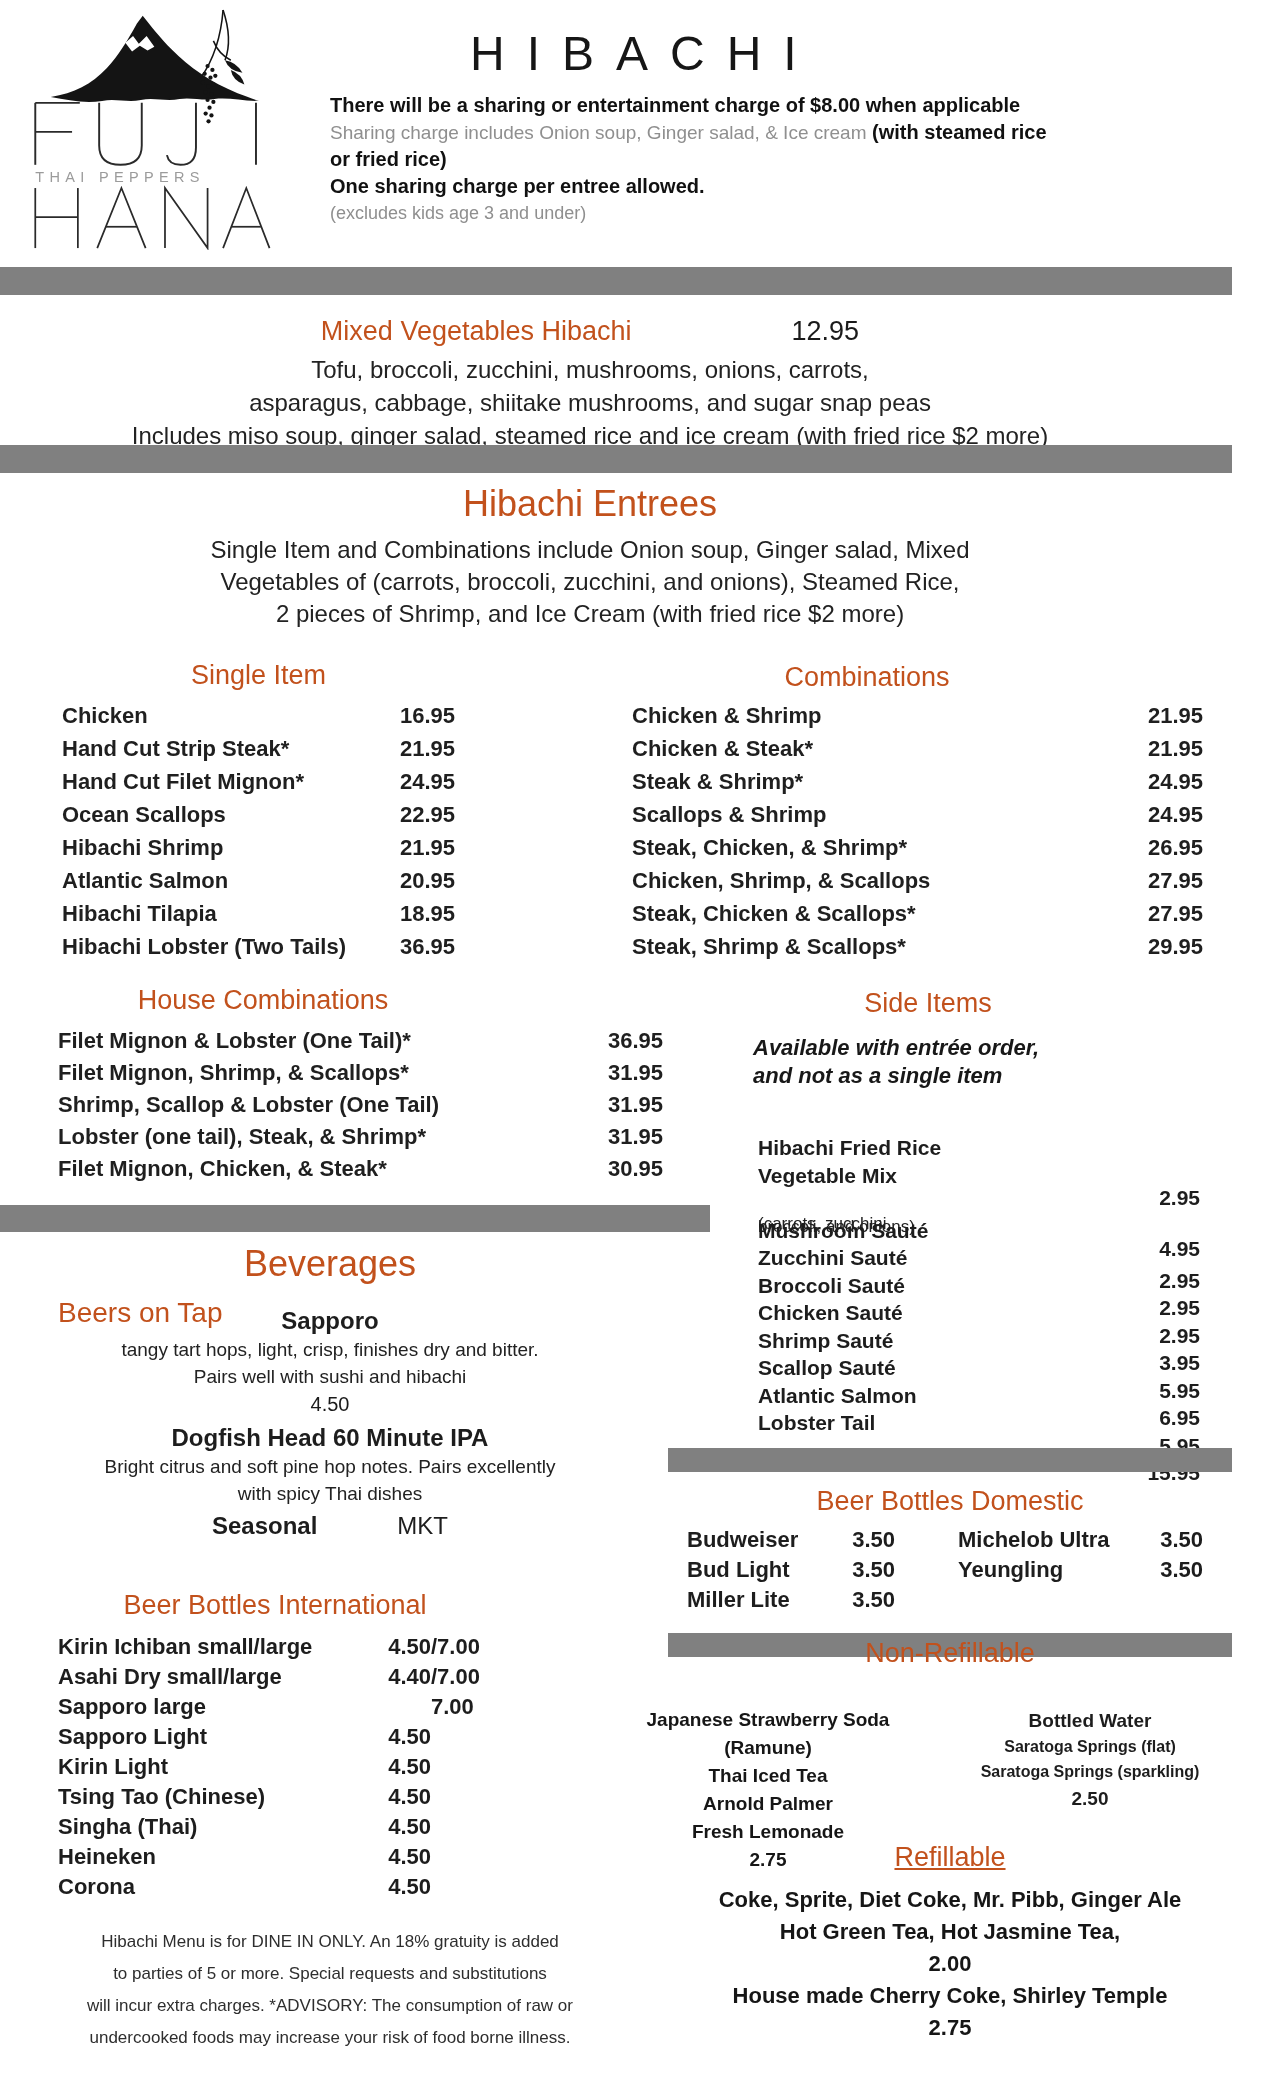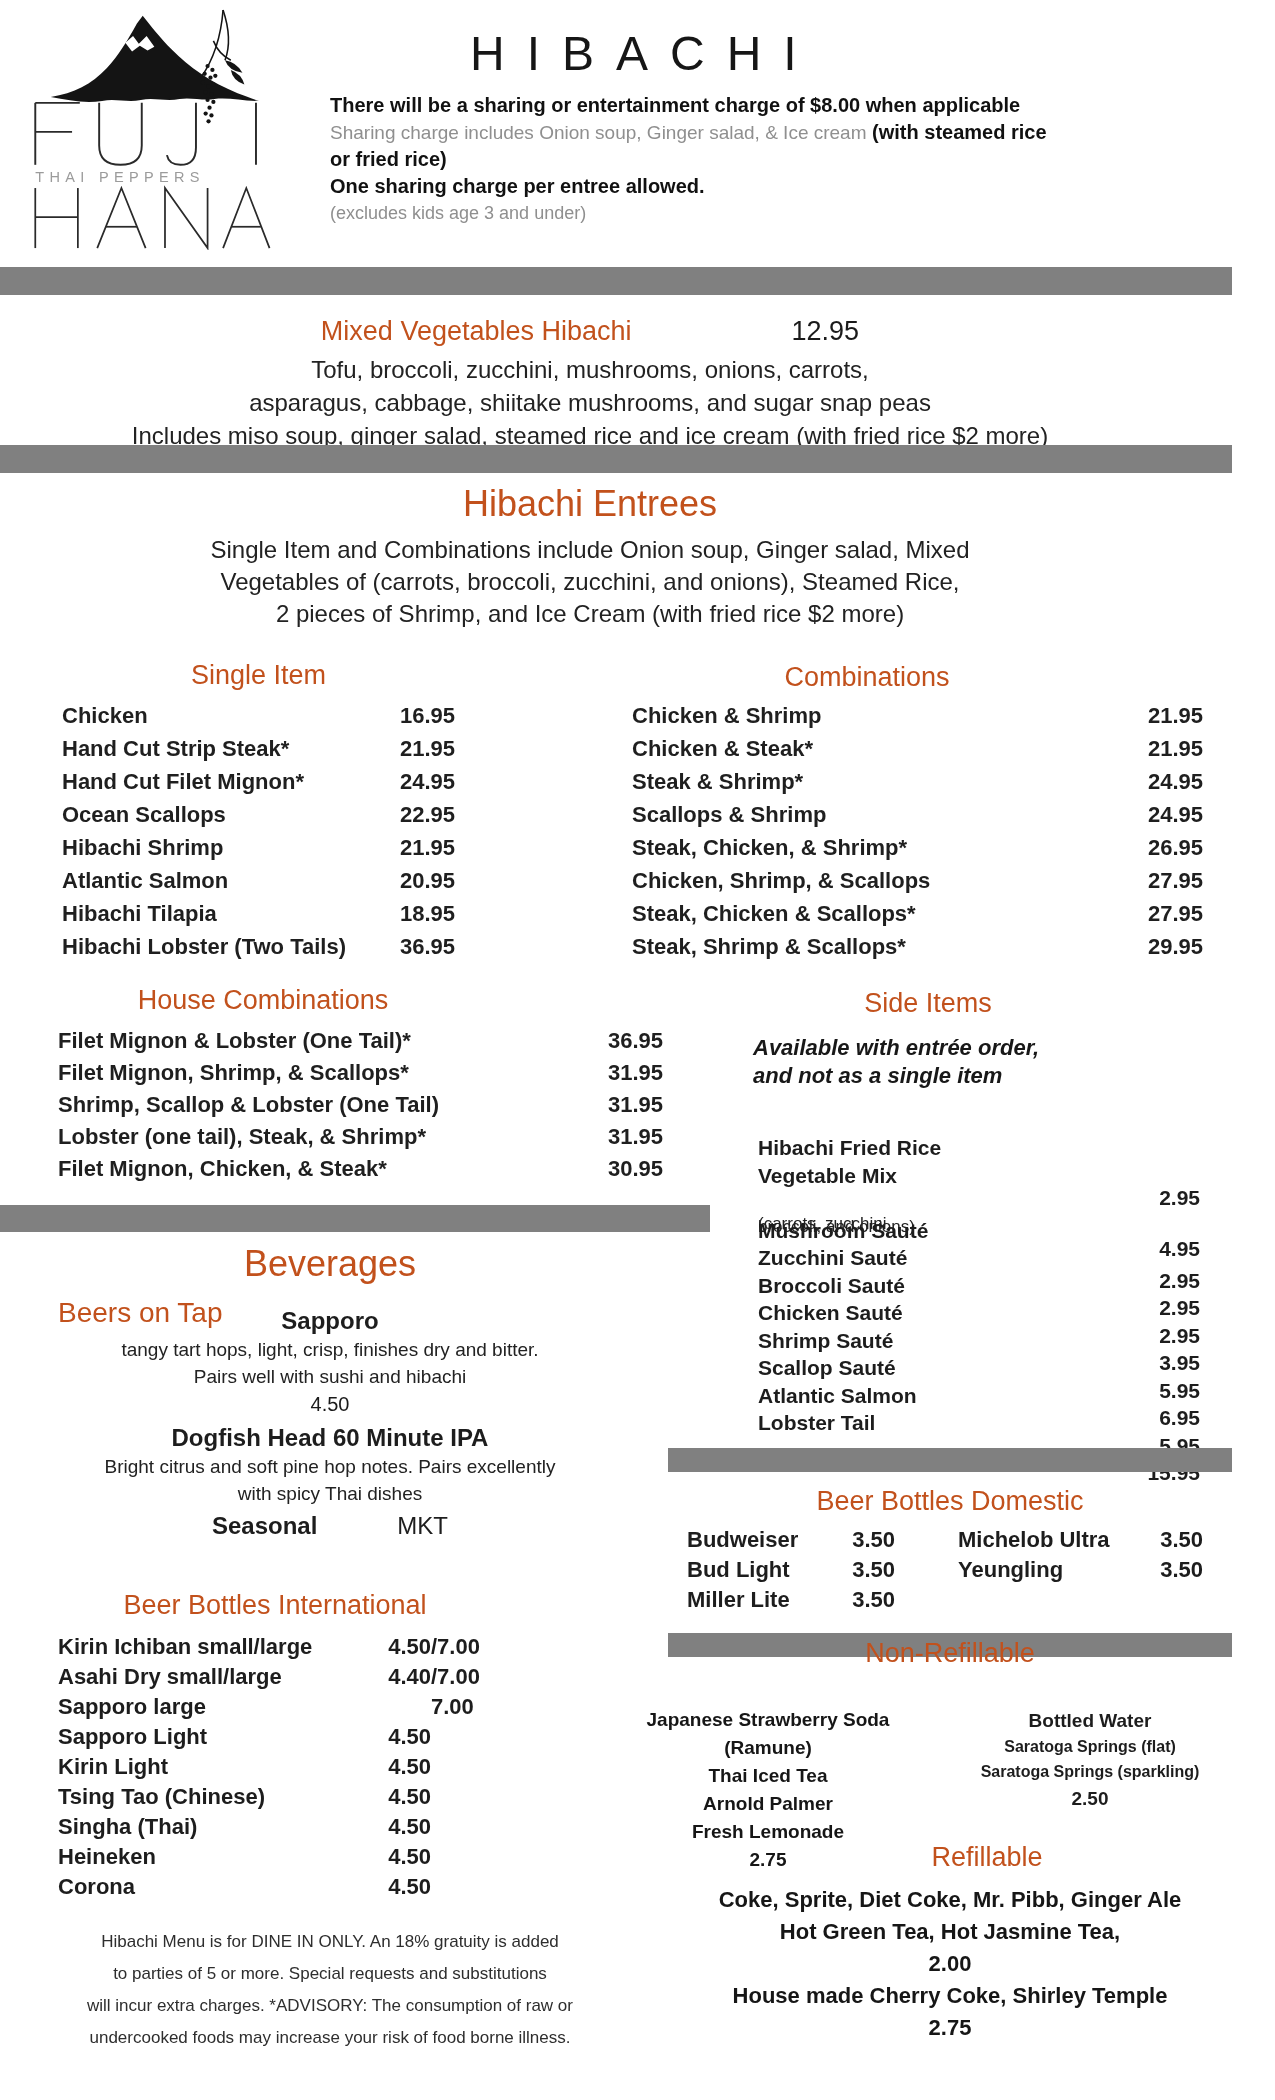--- a/index.html
+++ b/index.html
@@ -90,21 +90,21 @@
   .dom-col1 .n, .dom-col2 .n { flex:1; font-weight:700; font-size:22px; }
   .dom-col1 .p, .dom-col2 .p { font-weight:700; font-size:22px; }
 
   .h-nonref { left:668px; top:1638px; width:564px; }
   .nr-col1 { left:618px; top:1706px; width:300px; text-align:center; font-size:19px; font-weight:700; line-height:28px; color:#161616; }
   .nr-col2 { left:955px; top:1708px; width:270px; text-align:center; }
   .nr-col2-title { font-size:19px; font-weight:700; line-height:26px; }
   .nr-col2-line { font-size:16px; font-weight:700; line-height:25px; }
   .nr-col2-price { font-size:19px; font-weight:700; margin-top:4px; }
 
-  .h-refill { left:705px; top:1842px; width:564px; }
+  .h-refill { left:668px; top:1842px; width:564px;text-decoration:underline; }
   .refill-lines { left:668px; top:1884px; width:564px; text-align:center; font-size:22px; font-weight:700; line-height:32px; color:#161616; }
 
   .footer { left:30px; top:1926px; width:600px; text-align:center; font-size:17px; line-height:32px; color:#2e2e2e; }
 </style>
 </head>
 <body>
 
 <div class="page">
 
   <div class="abs logo-box">

